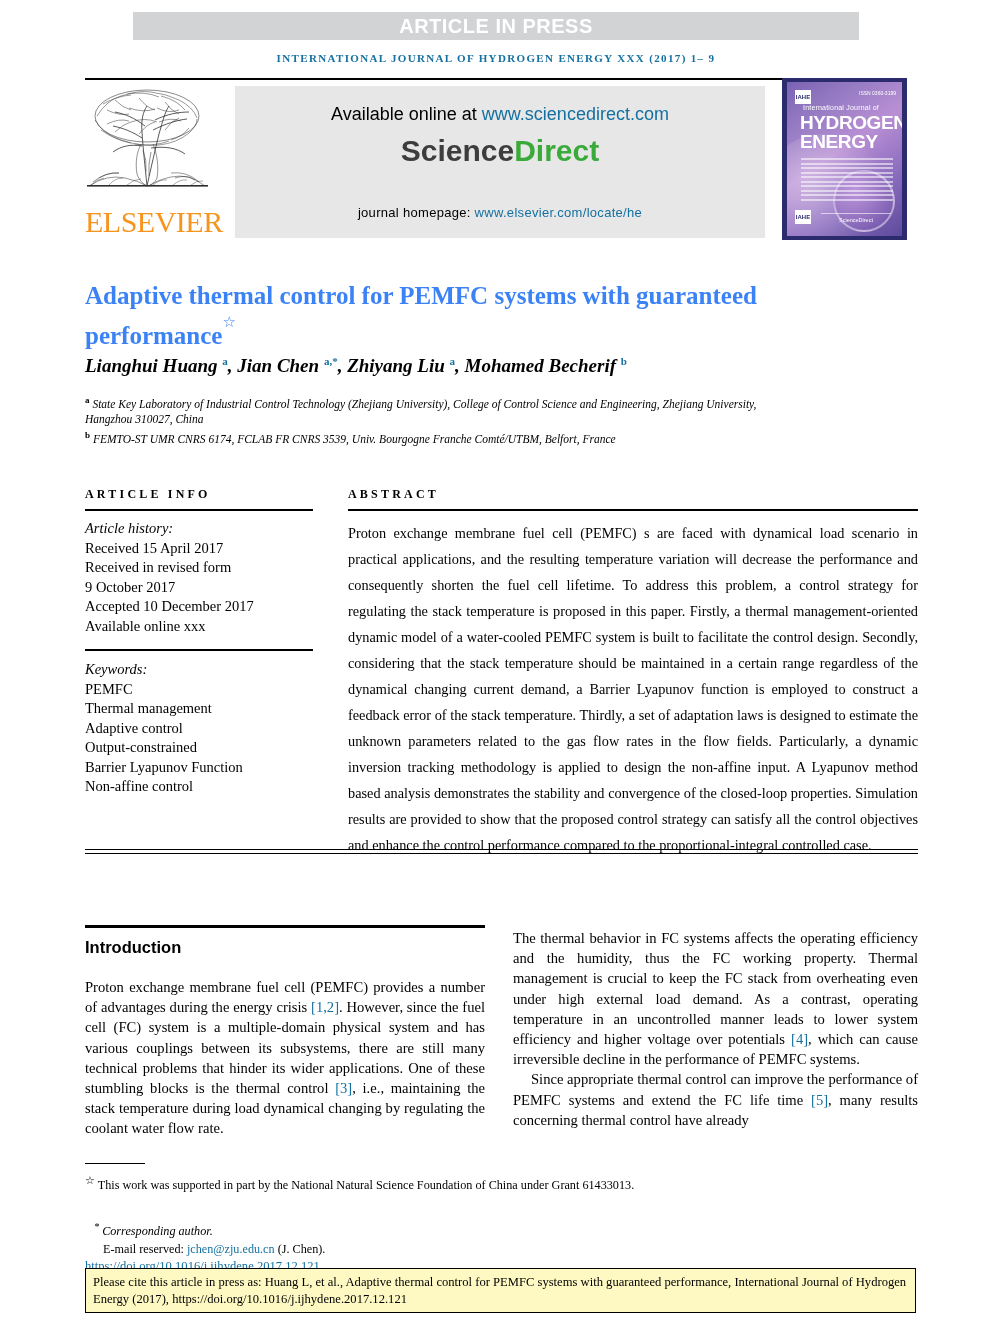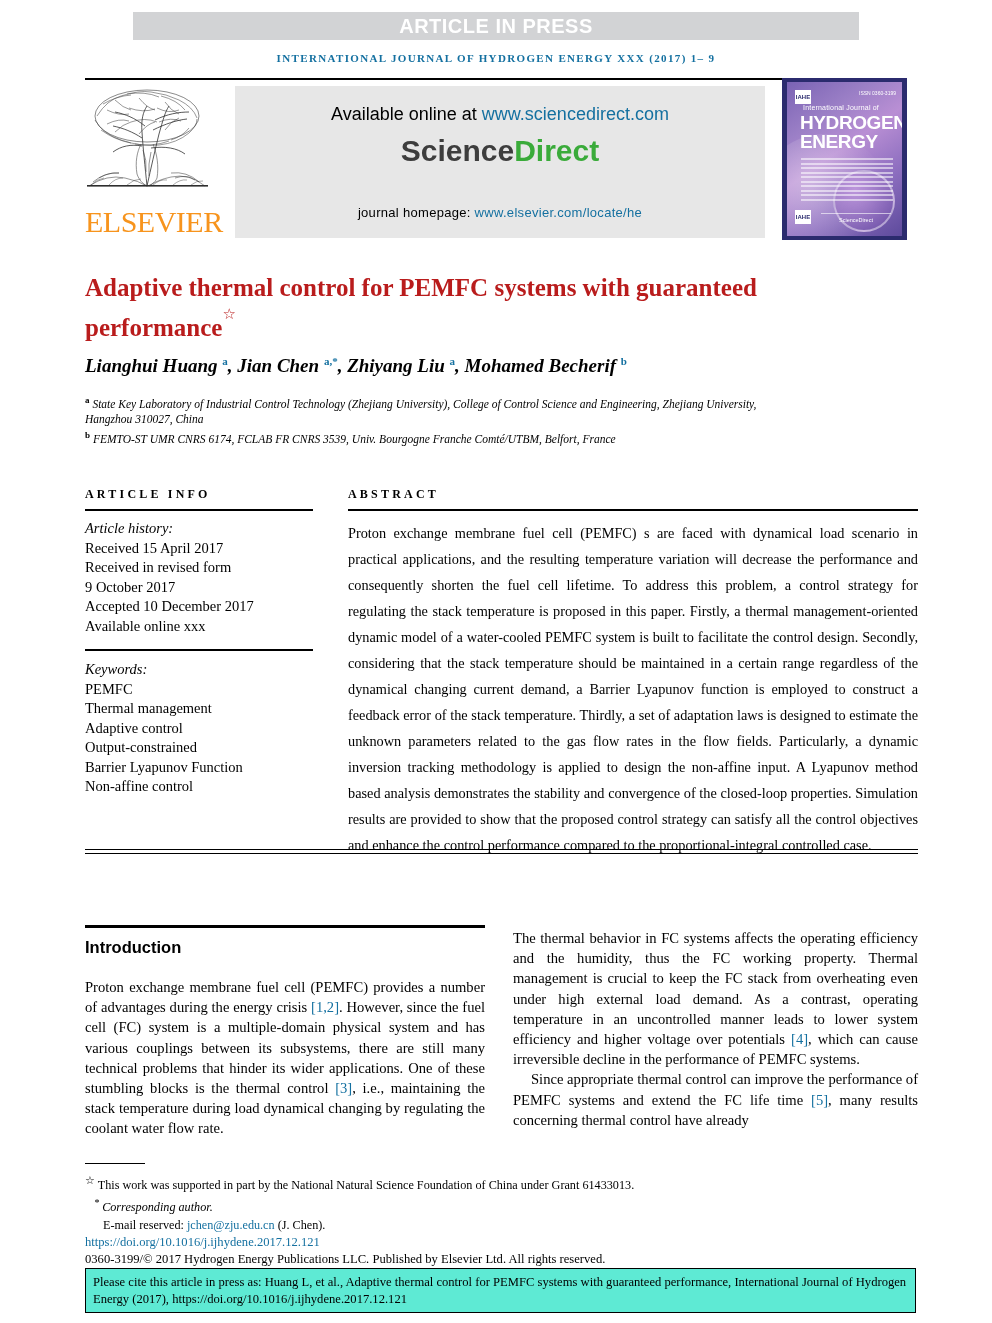--- a/index.html
+++ b/index.html
@@ -217,27 +217,27 @@
     font-size: 5.5px;
     color: #ffffff;
     border-top: 1px solid rgba(255,255,255,0.6);
     padding-top: 3px;
   }
 
   
   .paper-title {
     position: absolute;
     left: 85px;
-    top: 253px;
+    top: 261px;
     width: 700px;
     font-family: "Liberation Serif", "DejaVu Serif", serif;
     font-weight: bold;
     font-size: 25px;
     line-height: 35px;
-    color: #b91c1c;
+    color: #3b82f6;
   }
   .paper-title sup { font-size: 15px; font-weight: normal; top: -8px; position: relative; }
 
   
   .authors {
     position: absolute;
     left: 85px;
     top: 355px;
     width: 800px;
     font-family: "Liberation Serif", "DejaVu Serif", serif;
@@ -381,33 +381,33 @@
     top: 1172px;
     width: 833px;
     font-family: "Liberation Serif", "DejaVu Serif", serif;
     font-size: 12.2px;
     line-height: 17.2px;
     color: #000;
   }
   .footnotes .ln { display: block; }
   .fn-star { font-size: 11px; }
   .link-blue { color: #1470a0; text-decoration: none; }
-  .fn-corr { padding-left: 9px; font-style: italic; }
+  .fn-corr { padding-left: 9px; font-style: italic; margin-top: 24px; }
   .fn-email { padding-left: 18px; }
   .fn-doi { color: #1470a0; font-size: 12.6px; }
   .fn-issn { font-size: 12.6px; }
 
   
   .cite-box {
     position: absolute;
     left: 85px;
     top: 1268px;
     width: 831px;
     height: 45px;
-    background: #5eead4;
+    background: #fef9c3;
     border: 1px solid #000;
     box-sizing: border-box;
   }
   .cite-inner {
     padding: 5px 7px 0 7px;
     font-family: "Liberation Serif", "DejaVu Serif", serif;
     font-size: 12.6px;
     line-height: 17px;
     color: #000;
   }

